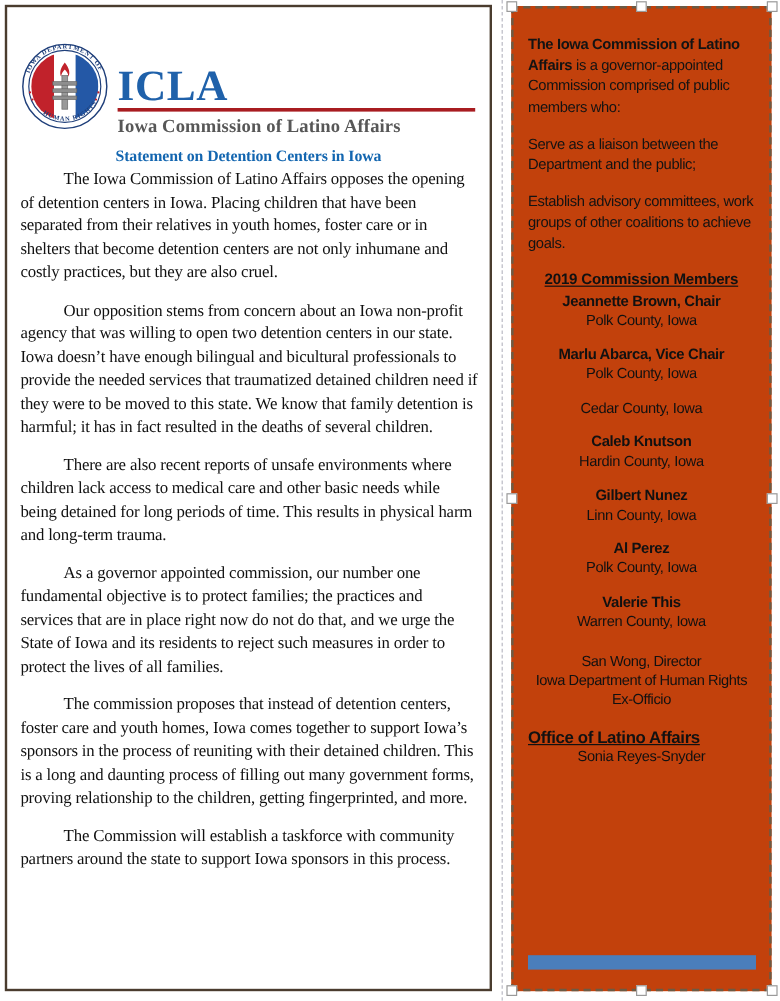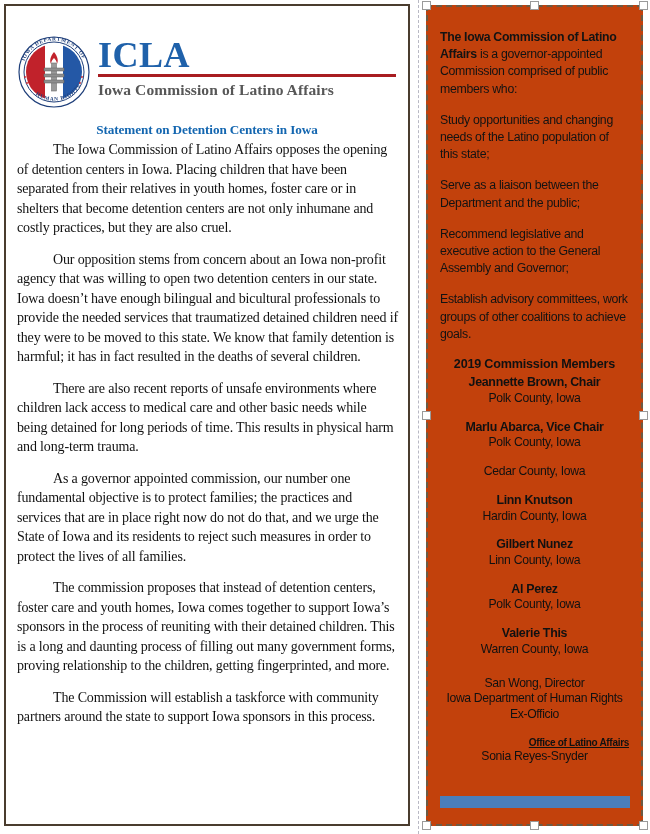--- a/index.html
+++ b/index.html
@@ -45,21 +45,21 @@
   #seal {
     position: absolute;
     left: 12px;
     top: 30px;
     width: 72px;
     height: 72px;
   }
   #brand {
     position: absolute;
     left: 92px;
-    top: 32px;
+    top: 48px;
     width: 300px;
   }
   #icla-word {
     font-family: "Liberation Serif", "DejaVu Serif", serif;
     font-size: 36px;
     font-weight: bold;
     color: #1f61aa;
     line-height: 0.98;
     letter-spacing: 0.5px;
   }
@@ -145,20 +145,21 @@
     letter-spacing: -0.3px;
   }
   .rt b { font-weight: bold; }
 
   #members-heading {
     text-align: center;
     font-family: "Liberation Sans", "DejaVu Sans", sans-serif;
     font-size: 12.6px;
     font-weight: bold;
     color: #111;
+    text-decoration: underline;
     margin: 14px 0 4px 0;
     letter-spacing: -0.2px;
   }
   .member {
     text-align: center;
     margin-bottom: 13px;
   }
   .member .mname {
     font-family: "Liberation Sans", "DejaVu Sans", sans-serif;
     font-size: 12.4px;
@@ -185,23 +186,23 @@
   .plainblock span {
     display: block;
     font-family: "Liberation Sans", "DejaVu Sans", sans-serif;
     font-size: 12.2px;
     color: #111;
     line-height: 1.30;
     letter-spacing: -0.35px;
   }
 
   #office-heading {
-    text-align: right;
-    font-family: "Liberation Sans", "DejaVu Sans", sans-serif;
-    font-size: 10px;
+    text-align: left;
+    font-family: "Liberation Sans", "DejaVu Sans", sans-serif;
+    font-size: 14px;
     font-weight: bold;
     text-decoration: underline;
     color: #111;
     margin-bottom: 1px;
     letter-spacing: -0.3px;
   }
   #office-person {
     text-align: center;
     font-family: "Liberation Sans", "DejaVu Sans", sans-serif;
     font-size: 12.2px;
@@ -302,40 +303,38 @@
 
   <div id="right-panel-wrap">
 
     <div id="margin-guide"></div>
 
     <div id="right-panel">
       <div id="right-inner">
 
         <p class="rt"><b>The Iowa Commission of Latino Affairs</b><span> is a governor-appointed Commission comprised of public members who:</span></p>
 
-        <p class="rt">Study opportunities and changing needs of the Latino population of this state;</p>
         <p class="rt">Serve as a liaison between the Department and the public;</p>
-        <p class="rt">Recommend legislative and executive action to the General Assembly and Governor;</p>
         <p class="rt">Establish advisory committees, work groups of other coalitions to achieve goals.</p>
 
         <div id="members-heading">2019 Commission Members</div>
 
         <div class="member">
           <span class="mname">Jeannette Brown, Chair</span>
           <span class="mcounty">Polk County, Iowa</span>
         </div>
         <div class="member">
           <span class="mname">Marlu Abarca, Vice Chair</span>
           <span class="mcounty">Polk County, Iowa</span>
         </div>
         <div class="member">
           <span class="mcounty">Cedar County, Iowa</span>
         </div>
         <div class="member">
-          <span class="mname">Linn Knutson</span>
+          <span class="mname">Caleb Knutson</span>
           <span class="mcounty">Hardin County, Iowa</span>
         </div>
         <div class="member">
           <span class="mname">Gilbert Nunez</span>
           <span class="mcounty">Linn County, Iowa</span>
         </div>
         <div class="member">
           <span class="mname">Al Perez</span>
           <span class="mcounty">Polk County, Iowa</span>
         </div>

